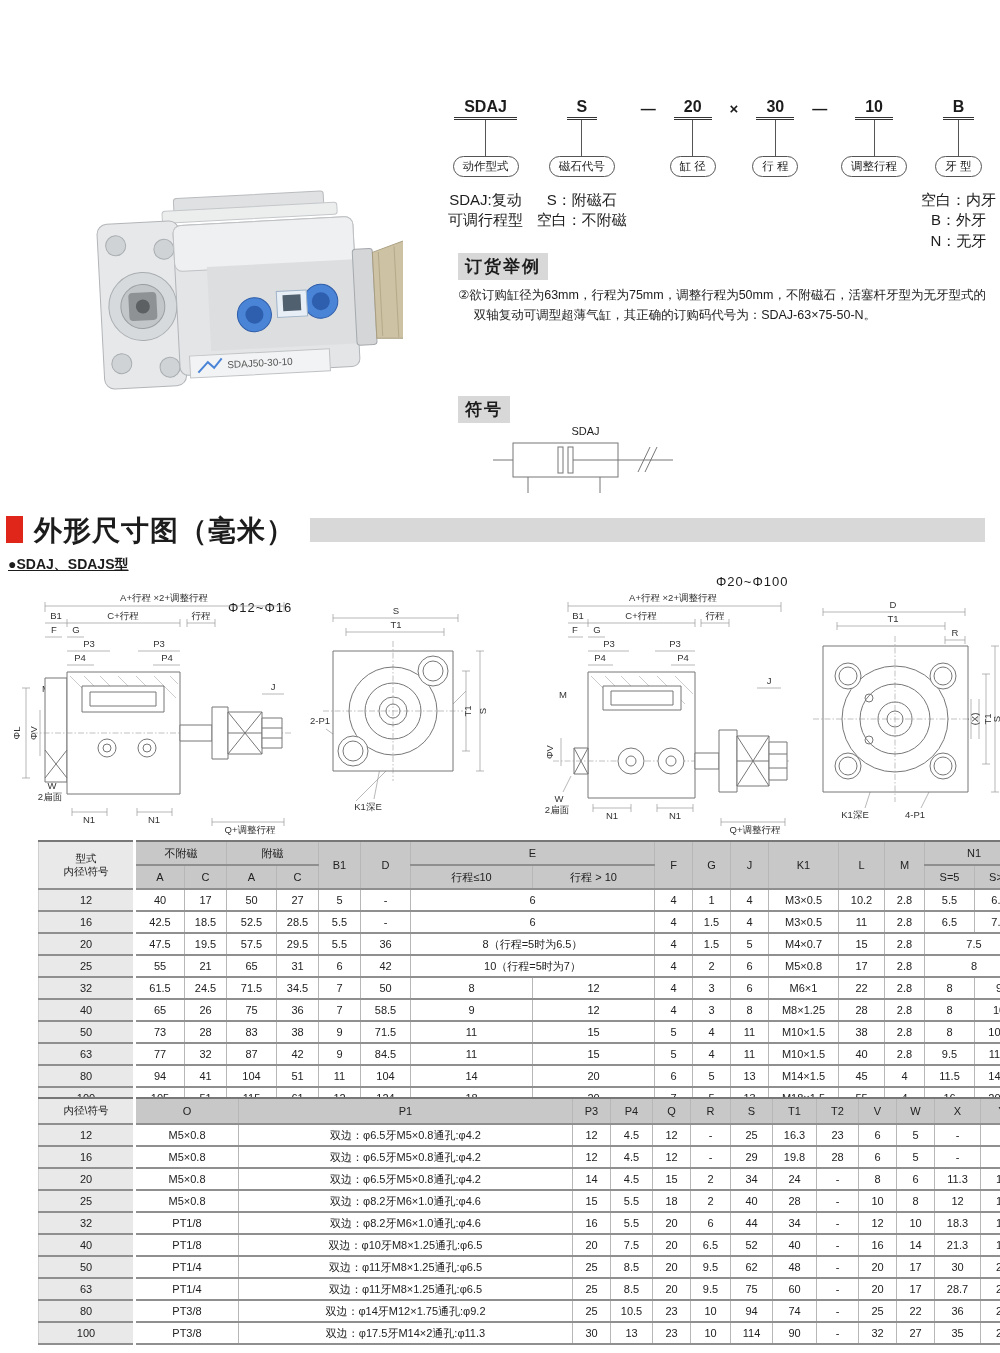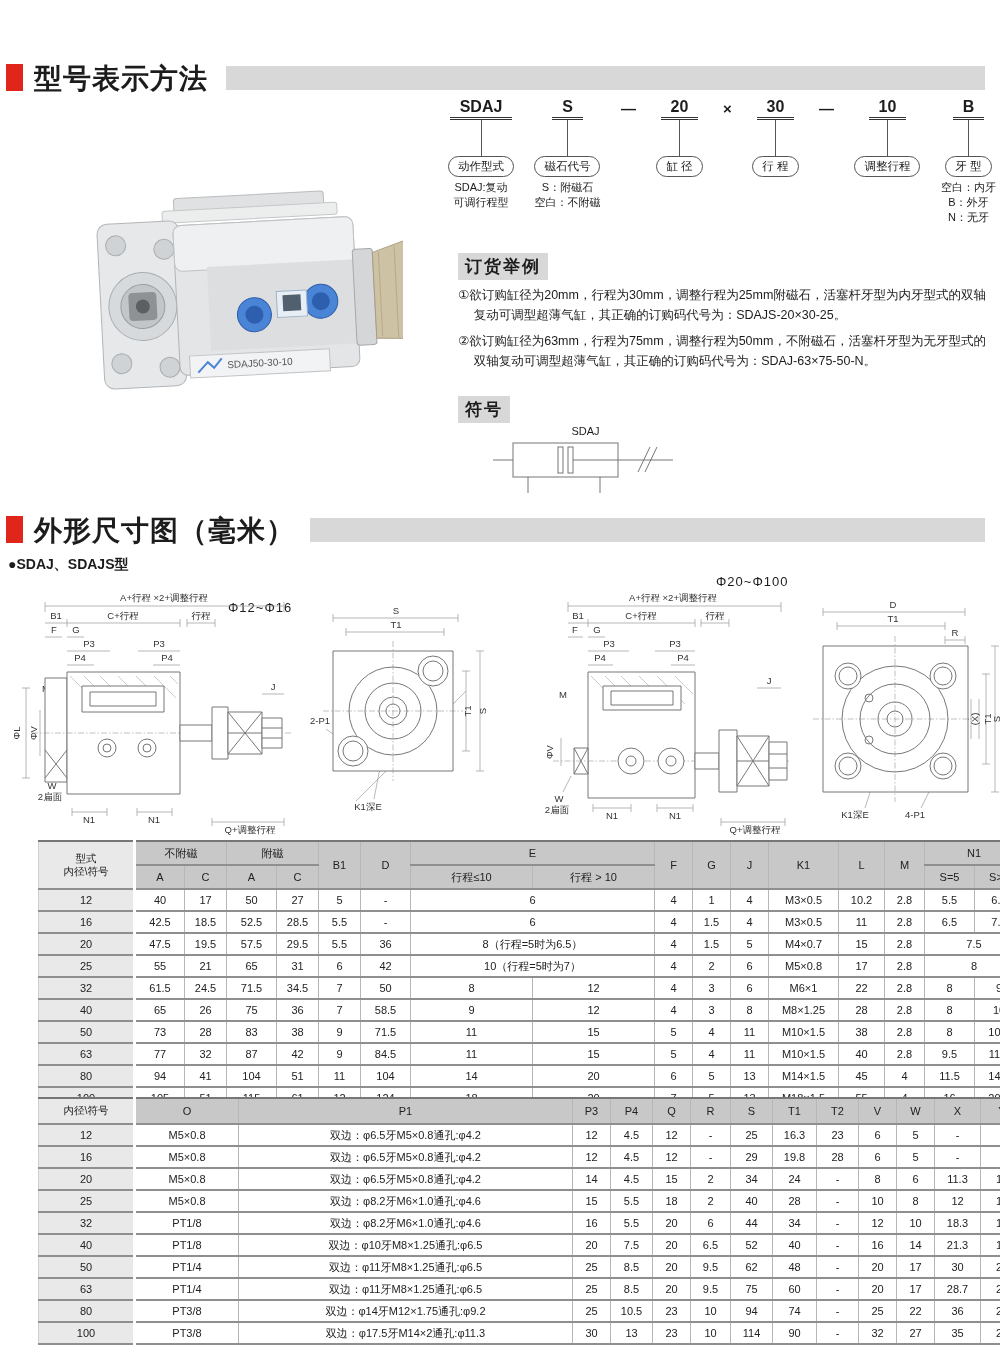--- a/index.html
+++ b/index.html
@@ -21,40 +21,40 @@
   .redsq{position:absolute;left:6px;top:4px;width:17px;height:27px;background:var(--red);}
   .sectitle{position:absolute;left:34px;top:0;font-size:28px;font-weight:bold;letter-spacing:1px;white-space:nowrap;}
   .graybar{position:absolute;top:6px;height:24px;background:var(--bar);}
 
   
   #modelcode{position:absolute;left:448px;top:98px;width:548px;height:140px;display:flex;justify-content:space-between;align-items:flex-start;}
   .seg{display:flex;flex-direction:column;align-items:center;}
   .code{font-size:16px;font-weight:bold;border-bottom:3px double #333;padding:0 10px 1px 10px;line-height:18px;}
   .vline{width:1px;height:36px;background:#555;}
   .pill{border:1px solid #555;border-radius:11px;padding:2px 9px;font-size:11.5px;white-space:nowrap;}
-  .segnotes{margin-top:3px;font-size:11px;line-height:1.35;text-align:center;white-space:nowrap;}
+  .segnotes{margin-top:13px;font-size:15px;line-height:1.35;text-align:center;white-space:nowrap;}
   .sep{font-size:15px;font-weight:bold;margin-top:2px;}
 
   
   .subhead{display:inline-block;background:var(--bar);padding:2px 7px;font-size:17px;font-weight:bold;letter-spacing:2px;}
 
   
   #ordering{position:absolute;left:458px;top:253px;width:540px;}
   #ordering p{margin:5px 0 0 0;font-size:12.5px;line-height:1.62;padding-left:1.25em;text-indent:-1.25em;}
 
   
   #symbols{position:absolute;left:458px;top:396px;width:540px;}
   .symrow{display:flex;justify-content:space-between;margin-top:2px;padding:0 10px 0 30px;}
   .symfig{text-align:center;}
   .symfig .symlabel{font-size:11px;margin-bottom:0px;}
   .symfig svg{display:block;}
 
   
   .rangelabel{position:absolute;font-size:13px;letter-spacing:1px;}
-  #subtype{position:absolute;left:8px;top:556px;font-size:14px;font-weight:bold;}
+  #subtype{position:absolute;left:8px;top:556px;font-size:14px;font-weight:bold;text-decoration:underline;}
 
   svg.draw{position:absolute;}
   svg.draw line, svg.draw rect, svg.draw circle, svg.draw path, svg.draw polygon{vector-effect:non-scaling-stroke;}
   .dl{stroke:#999;stroke-width:0.7;fill:none;}
   .ol{stroke:var(--draw);stroke-width:1;fill:none;}
   .olf{stroke:var(--draw);stroke-width:1;fill:#fff;}
   .hl{stroke:#aaa;stroke-width:0.6;}
   .cl{stroke:#999;stroke-width:0.6;stroke-dasharray:6 2 1.5 2;}
   svg.draw text{font-family:"Liberation Sans","DejaVu Sans",sans-serif;font-size:9.5px;fill:#333;text-anchor:middle;}
 
@@ -70,25 +70,20 @@
   .tinyhdr{font-size:10.5px;line-height:1.25;}
 
   
   #photo{position:absolute;left:58px;top:168px;}
 </style>
 </head>
 <body>
 
 <div id="page">
 
-  <div class="sechead" style="top:60px;width:1000px;">
-    <div class="redsq"></div>
-    <div class="sectitle">型号表示方法</div>
-    <div class="graybar" style="left:226px;width:759px;"></div>
-  </div>
 
   <svg id="photo" width="345" height="235" viewBox="0 0 345 235">
     <g transform="rotate(-3 170 120)">
 
       <rect x="120" y="28" width="150" height="14" rx="3" fill="#dfe1e3" stroke="#b9bcbe"></rect>
       <rect x="108" y="40" width="175" height="12" rx="3" fill="#eceeee" stroke="#c4c7c9"></rect>
 
       <rect x="42" y="50" width="82" height="165" rx="10" fill="#e7e8ea" stroke="#b2b5b8"></rect>
       <circle cx="60" cy="72" r="10" fill="#cfd3d6" stroke="#a9adb0"></circle>
       <circle cx="108" cy="78" r="10" fill="#cfd3d6" stroke="#a9adb0"></circle>
@@ -177,21 +172,20 @@
         <div class="segnotes">
           <div>空白：内牙</div>
           <div>B：外牙</div>
           <div>N：无牙</div>
         </div>
       </div>
     </div>
 
   <div id="ordering">
     <span class="subhead">订货举例</span>
-    <p>①欲订购缸径为20mm，行程为30mm，调整行程为25mm附磁石，活塞杆牙型为内牙型式的双轴复动可调型超薄气缸，其正确的订购码代号为：SDAJS-20×30-25。</p>
     <p>②欲订购缸径为63mm，行程为75mm，调整行程为50mm，不附磁石，活塞杆牙型为无牙型式的双轴复动可调型超薄气缸，其正确的订购码代号为：SDAJ-63×75-50-N。</p>
   </div>
 
   <div id="symbols">
     <span class="subhead">符号</span>
     <div class="symrow">
       <div class="symfig">
         <div class="symlabel">SDAJ</div>
         <svg width="195" height="62" viewBox="0 0 195 62">
           <rect x="25" y="6" width="105" height="34" class="olf"></rect>

